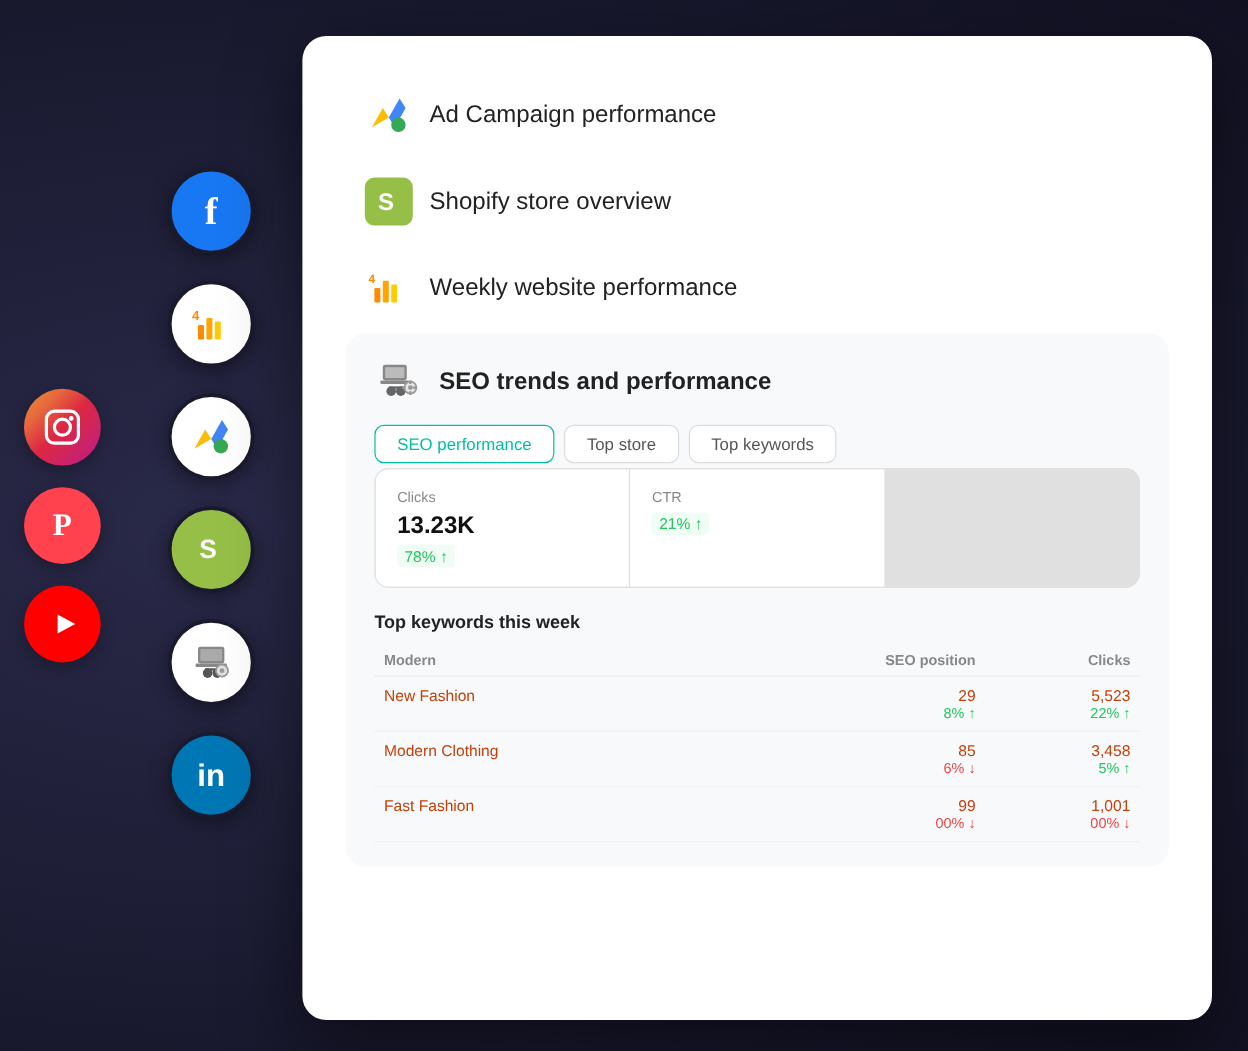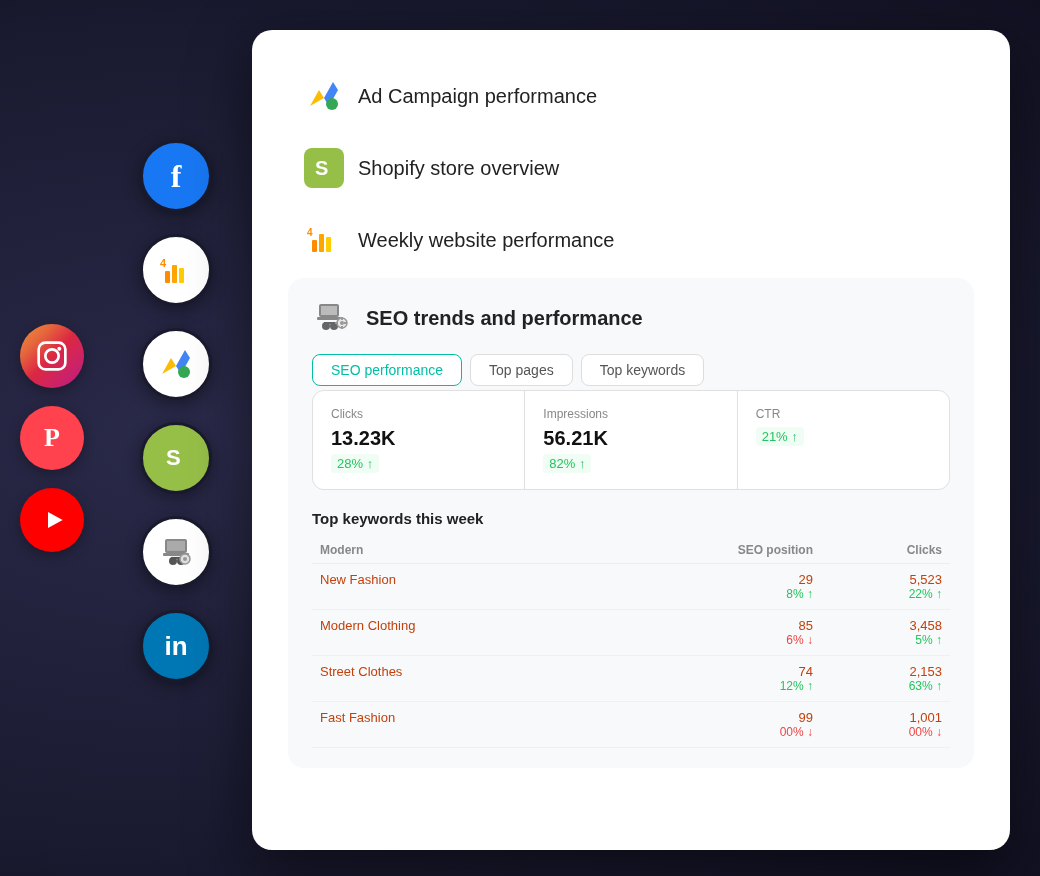--- a/index.html
+++ b/index.html
@@ -354,34 +354,29 @@
           <rect x="26" y="25" width="2" height="3" fill="#999"></rect>
           <rect x="20" y="21" width="3" height="2" fill="#999"></rect>
           <rect x="29" y="21" width="3" height="2" fill="#999"></rect>
         </svg>
       </div>
       <span class="section-title">SEO trends and performance</span>
     </div>
 
     <div class="tabs">
       <button class="tab active">SEO performance</button>
-      <button class="tab">Top pages</button>
+      <button class="tab">Top store</button>
       <button class="tab">Top keywords</button>
     </div>
 
     <div class="metrics-row">
       <div class="metric-cell">
         <div class="metric-label">Clicks</div>
         <div class="metric-value">13.23K</div>
-        <span class="metric-change">28% ↑</span>
-      </div>
-      <div class="metric-cell">
-        <div class="metric-label">Impressions</div>
-        <div class="metric-value">56.21K</div>
-        <span class="metric-change">82% ↑</span>
+        <span class="metric-change">78% ↑</span>
       </div>
       <div class="metric-cell">
         <div class="metric-label">CTR</div>
         <span class="metric-change">21% ↑</span>
       </div>
     </div>
 
     <div class="table-title">Top keywords this week</div>
     <table class="kw-table">
       <thead>
@@ -413,33 +408,20 @@
               <div class="td-main">85</div>
               <div style="font-size:12px;color:#ef4444;">6% ↓</div>
             </td>
             <td>
               <div class="td-main">3,458</div>
               <div style="font-size:12px;color:#22c55e;">5% ↑</div>
             </td>
           </tr>
           <tr>
             <td>
-              <div class="td-main">Street Clothes</div>
-            </td>
-            <td>
-              <div class="td-main">74</div>
-              <div style="font-size:12px;color:#22c55e;">12% ↑</div>
-            </td>
-            <td>
-              <div class="td-main">2,153</div>
-              <div style="font-size:12px;color:#22c55e;">63% ↑</div>
-            </td>
-          </tr>
-          <tr>
-            <td>
               <div class="td-main">Fast Fashion</div>
             </td>
             <td>
               <div class="td-main">99</div>
               <div style="font-size:12px;color:#ef4444;">00% ↓</div>
             </td>
             <td>
               <div class="td-main">1,001</div>
               <div style="font-size:12px;color:#ef4444;">00% ↓</div>
             </td>

